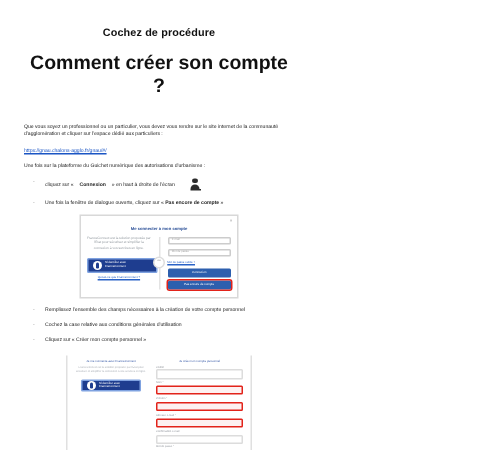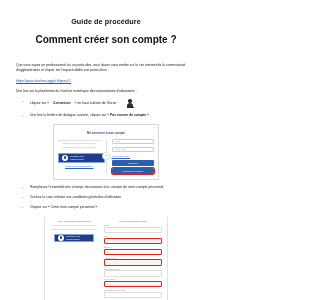--- a/index.html
+++ b/index.html
@@ -12,21 +12,21 @@
   .page{
     position:relative;width:212px;height:300px;background:#fff;
     box-sizing:border-box;padding:14px 16px 0 16px;
   }
   .title-block{text-align:center;margin-top:4px;}
   .title{
     font-size:7.2px;font-weight:bold;letter-spacing:.1px;color:#111;
     line-height:1.2;
   }
   .title2{
-    font-size:10px;font-weight:bold;color:#111;margin-top:7px;line-height:1.2;
+    font-size:13px;font-weight:bold;color:#111;margin-top:7px;line-height:1.2;
   }
   .para{
     font-size:3.4px;line-height:1.55;color:#222;margin-top:17px;text-align:left;
   }
   .link{
     font-size:3.4px;color:#1a55c4;text-decoration:underline;margin-top:6px;
     display:block;word-break:break-all;
   }
   .para2{font-size:3.4px;color:#222;margin-top:6px;line-height:1.55;}
   .bullets{margin:0;padding:0;list-style:none;}
@@ -141,21 +141,21 @@
     height:4.2px;border:0.6px solid #dcdcdc;border-radius:1px;background:#fff;
     margin-bottom:1.5px;
   }
 </style>
 </head>
 <body>
 
 <div class="page">
 
   <div class="title-block">
-    <div class="title">Guide de procédure</div>
+    <div class="title">Cochez de procédure</div>
     <div class="title2">Comment créer son compte ?</div>
   </div>
 
   <div class="para">Que vous soyez un professionnel ou un particulier, vous devez vous rendre sur le site internet de la communauté d'agglomération et cliquer sur l'espace dédié aux particuliers :</div>
 
   <a class="link" href="#">https://gnau.chalons-agglo.fr/gnau/#/</a>
 
   <div class="para2">Une fois sur la plateforme du Guichet numérique des autorisations d'urbanisme :</div>
 
   <ul class="bullets">

